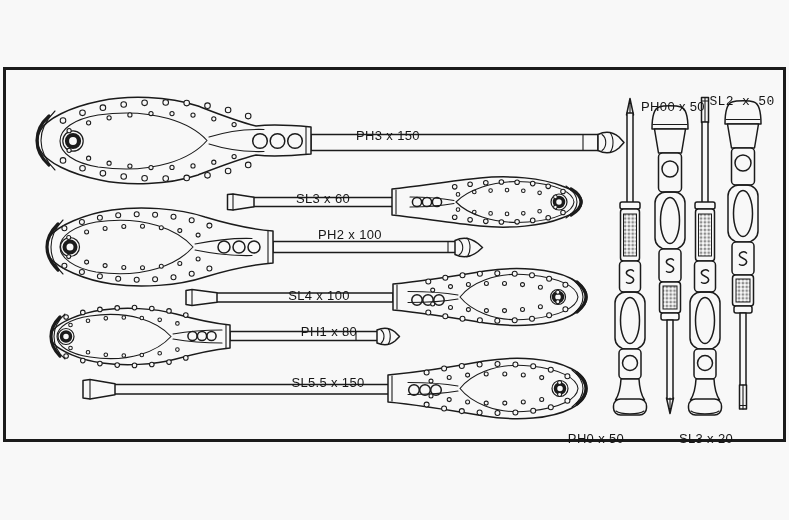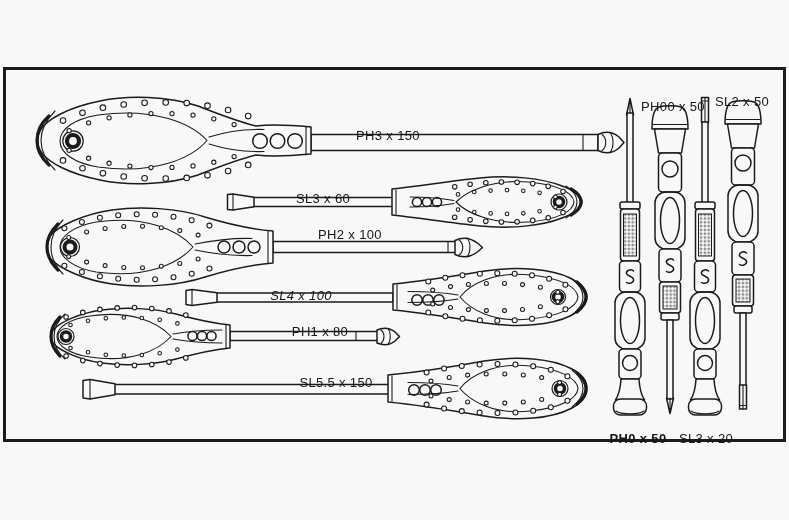--- a/index.html
+++ b/index.html
@@ -17,26 +17,26 @@
   .dot{fill:#f8f8f8;stroke:#1b1b1b;stroke-width:1.05;}
   .dot-row{fill:none;stroke:none;}
   .dark{fill:#1b1b1b;stroke:none;}
   .slogo{fill:none;stroke:#1b1b1b;stroke-width:1.5;stroke-linecap:round;}
   
   .lbl{position:absolute;transform:translateX(-50%);font-size:13px;letter-spacing:.35px;
        color:#161616;white-space:nowrap;line-height:13px;margin-top:11px;}
   #lbl-ph3{left:388px;top:118px;text-align:center;}
   #lbl-sl3-80{left:323px;top:181px;}
   #lbl-ph2{left:350px;top:217px;}
-  #lbl-sl4{left:301px;top:278px;font-style:italic;}
-  #lbl-ph1{left:320px;top:314px;}
-  #lbl-sl55{left:336px;top:365px;}
+  #lbl-sl4{left:319px;top:278px;}
+  #lbl-ph1{left:329px;top:314px;}
+  #lbl-sl55{left:328px;top:365px;}
   #lbl-ph00{left:673px;top:89px;}
-  #lbl-sl2{left:742px;top:84px;}
-  #lbl-ph0{left:638px;top:421px;font-weight:bold;}
+  #lbl-sl2{left:742px;top:84px;font-family:Liberation Mono, monospace;}
+  #lbl-ph0{left:596px;top:421px;}
   #lbl-sl3-50{left:706px;top:421px;}
 </style>
 </head>
 <body>
 
 <div class="canvas">
 
 <svg width="789" height="520" viewBox="0 0 789 520">
   <defs>
     <pattern id="knurl" width="3.8" height="3.8" patternUnits="userSpaceOnUse">

